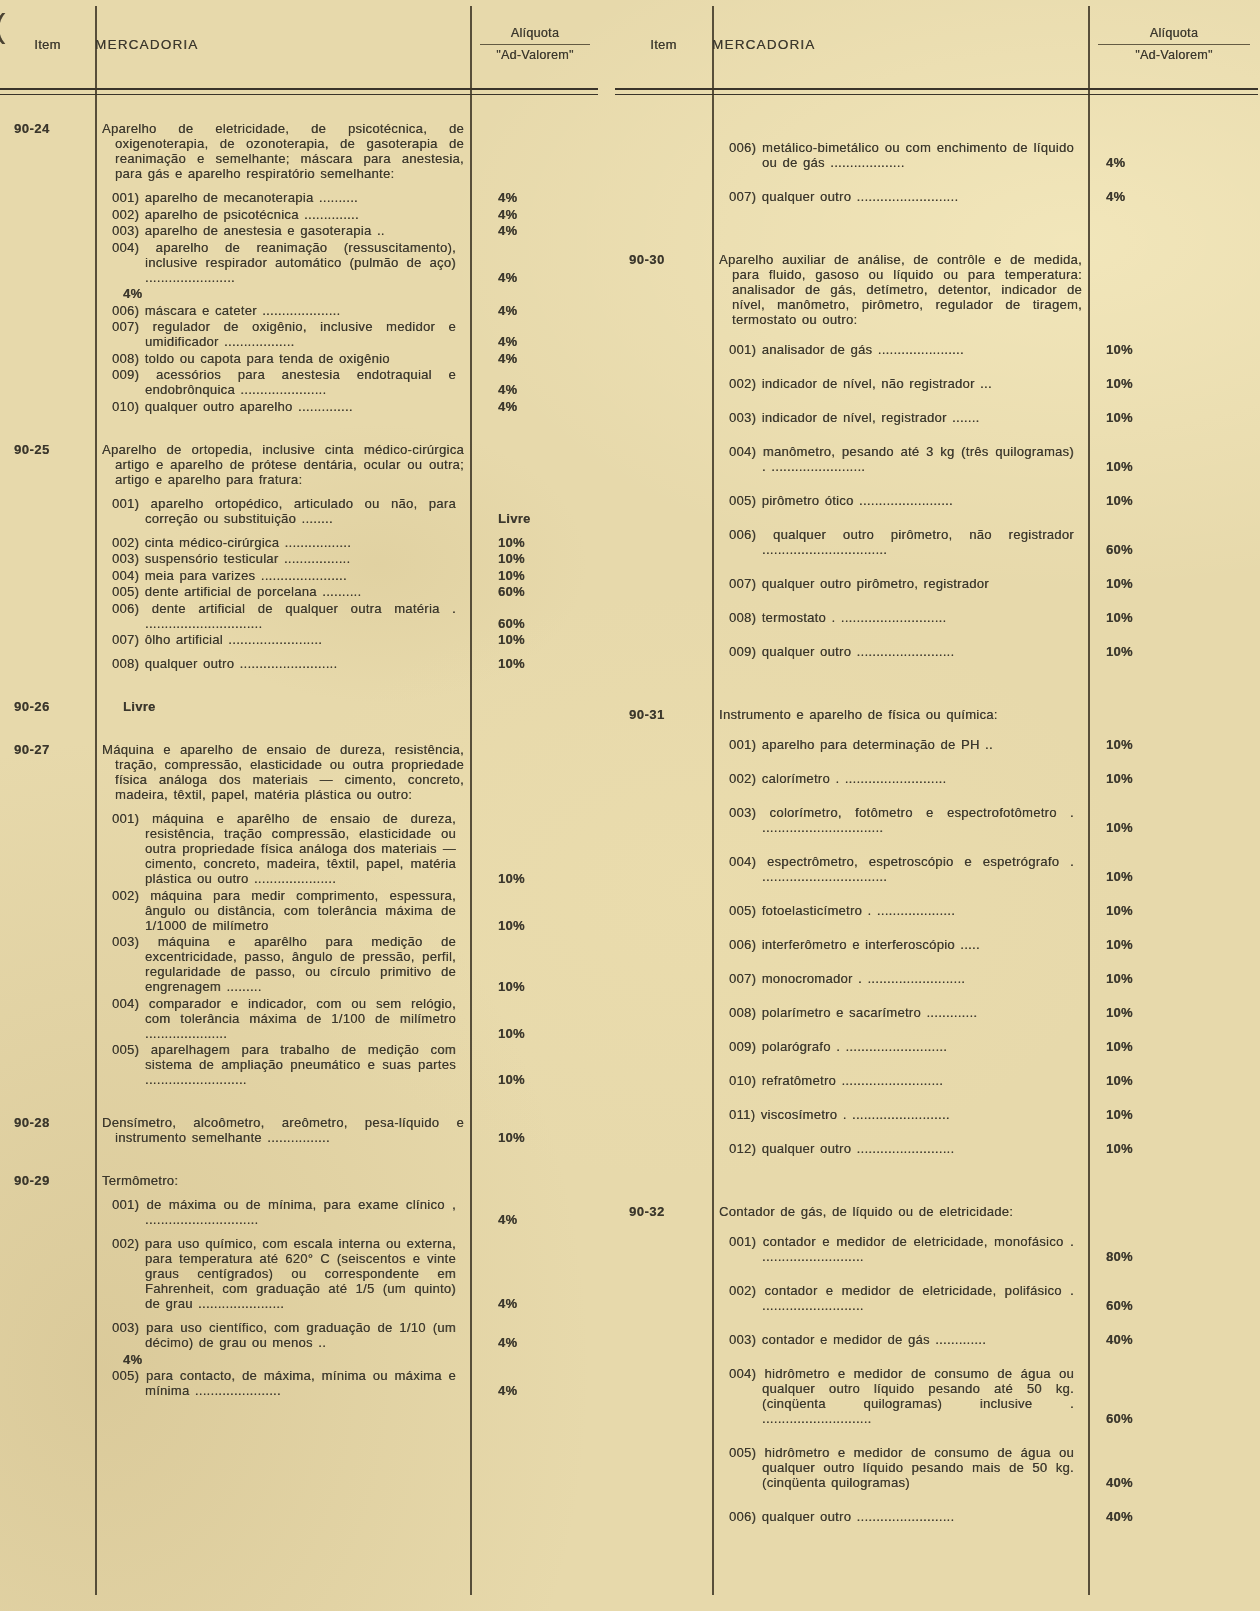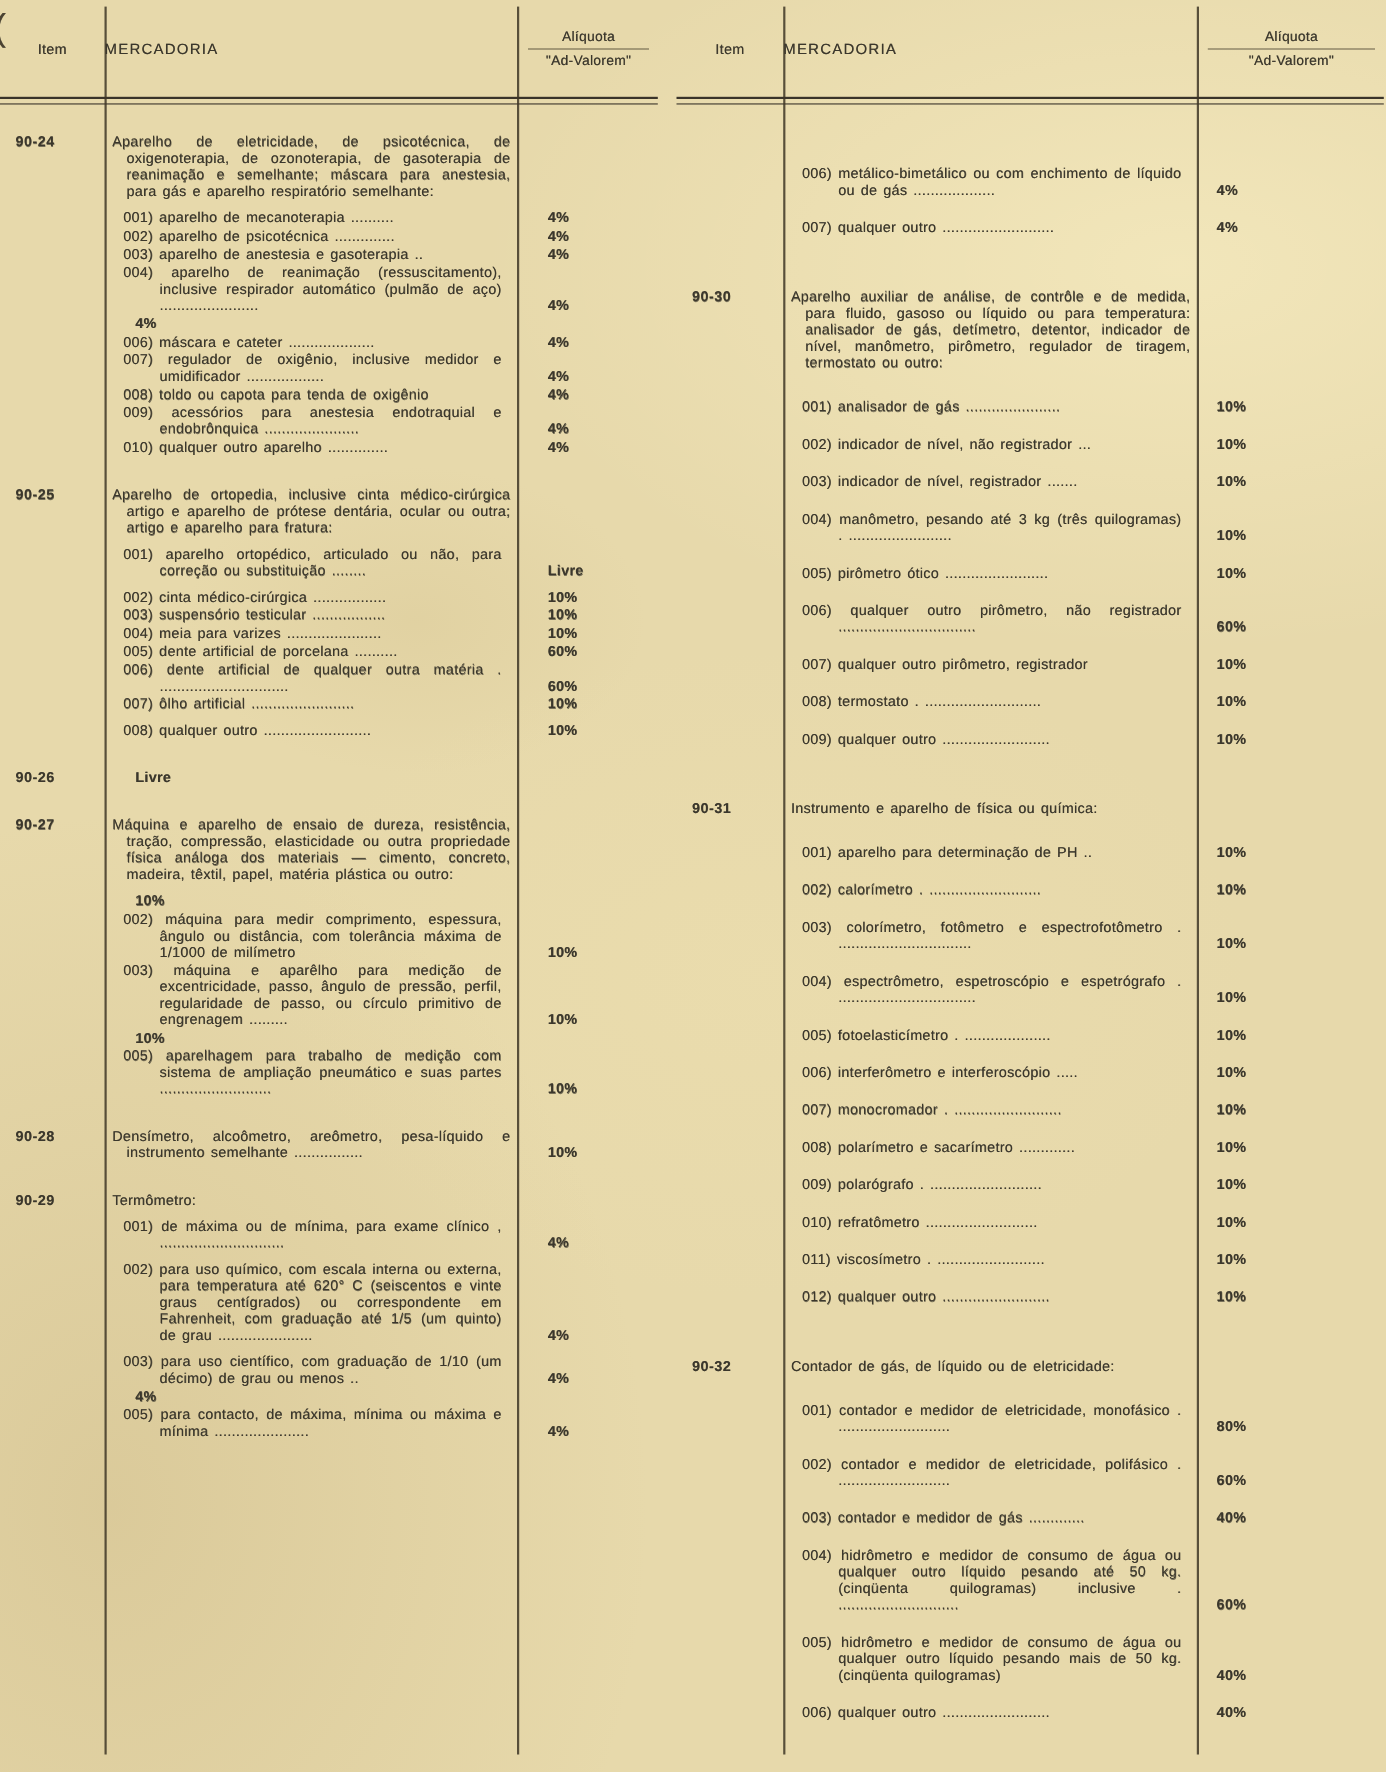--- a/index.html
+++ b/index.html
@@ -48,21 +48,21 @@
   .c-item { flex:none; width:95px; padding-left:14px; font-weight:700; letter-spacing:.5px; }
   .right .c-item { width:97px; }
   .c-text { flex:none; width:375px; text-align:justify; }
   .right .c-text { width:376px; }
   .intro { padding-left:20px; text-indent:-13px; padding-right:6px; }
   .etext { padding-left:50px; text-indent:-33px; padding-right:14px; }
   .c-rate { flex:1; padding-left:28px; align-self:flex-end; white-space:nowrap; font-weight:600; }
   .right .c-rate { padding-left:18px; }
 
   .entries { margin-top:9px; }
-  .right .entries { margin-top:25px; }
+  .right .entries { margin-top:15px; }
   .entry { margin-bottom:1.5px; }
   .entry.sp { margin-top:9px; }
   .right .entry { margin-bottom:19px; }
 
   .binder-mark {
     position:absolute; left:-6px; top:18px; font-size:34px; color:rgba(60,52,38,.75);
   }
 </style>
 </head>
 <body>
@@ -198,34 +198,36 @@
         </div>
         <div class="section">
           <div class="sec-row">
             <div class="c-item">90-27</div>
             <div class="c-text intro">Máquina e aparelho de ensaio de dureza, resistência, tração, compressão, elasticidade ou outra propriedade física análoga dos materiais — cimento, concreto, madeira, têxtil, papel, matéria plástica ou outro:</div>
             <div class="c-rate"></div>
           </div>
           <div class="entries">
             <div class="sec-row entry">
               <div class="c-item"></div>
+              <div class="c-text etext"><span class="enum">001)</span> máquina e aparêlho de ensaio de dureza, resistência, tração compressão, elasticidade ou outra propriedade física análoga dos materiais — cimento, concreto, madeira, têxtil, papel, matéria plástica ou outro .....................</div>
               <div class="c-rate">10%</div>
             </div>
             <div class="sec-row entry">
               <div class="c-item"></div>
               <div class="c-text etext"><span class="enum">002)</span> máquina para medir comprimento, espessura, ângulo ou distância, com tolerância máxima de 1/1000 de milímetro</div>
               <div class="c-rate">10%</div>
             </div>
             <div class="sec-row entry">
               <div class="c-item"></div>
               <div class="c-text etext"><span class="enum">003)</span> máquina e aparêlho para medição de excentricidade, passo, ângulo de pressão, perfil, regularidade de passo, ou círculo primitivo de engrenagem .........</div>
               <div class="c-rate">10%</div>
             </div>
             <div class="sec-row entry">
               <div class="c-item"></div>
+              <div class="c-text etext"><span class="enum">004)</span> comparador e indicador, com ou sem relógio, com tolerância máxima de 1/100 de milímetro .....................</div>
               <div class="c-rate">10%</div>
             </div>
             <div class="sec-row entry">
               <div class="c-item"></div>
               <div class="c-text etext"><span class="enum">005)</span> aparelhagem para trabalho de medição com sistema de ampliação pneumático e suas partes ..........................</div>
               <div class="c-rate">10%</div>
             </div>
           </div>
         </div>
         <div class="section">

